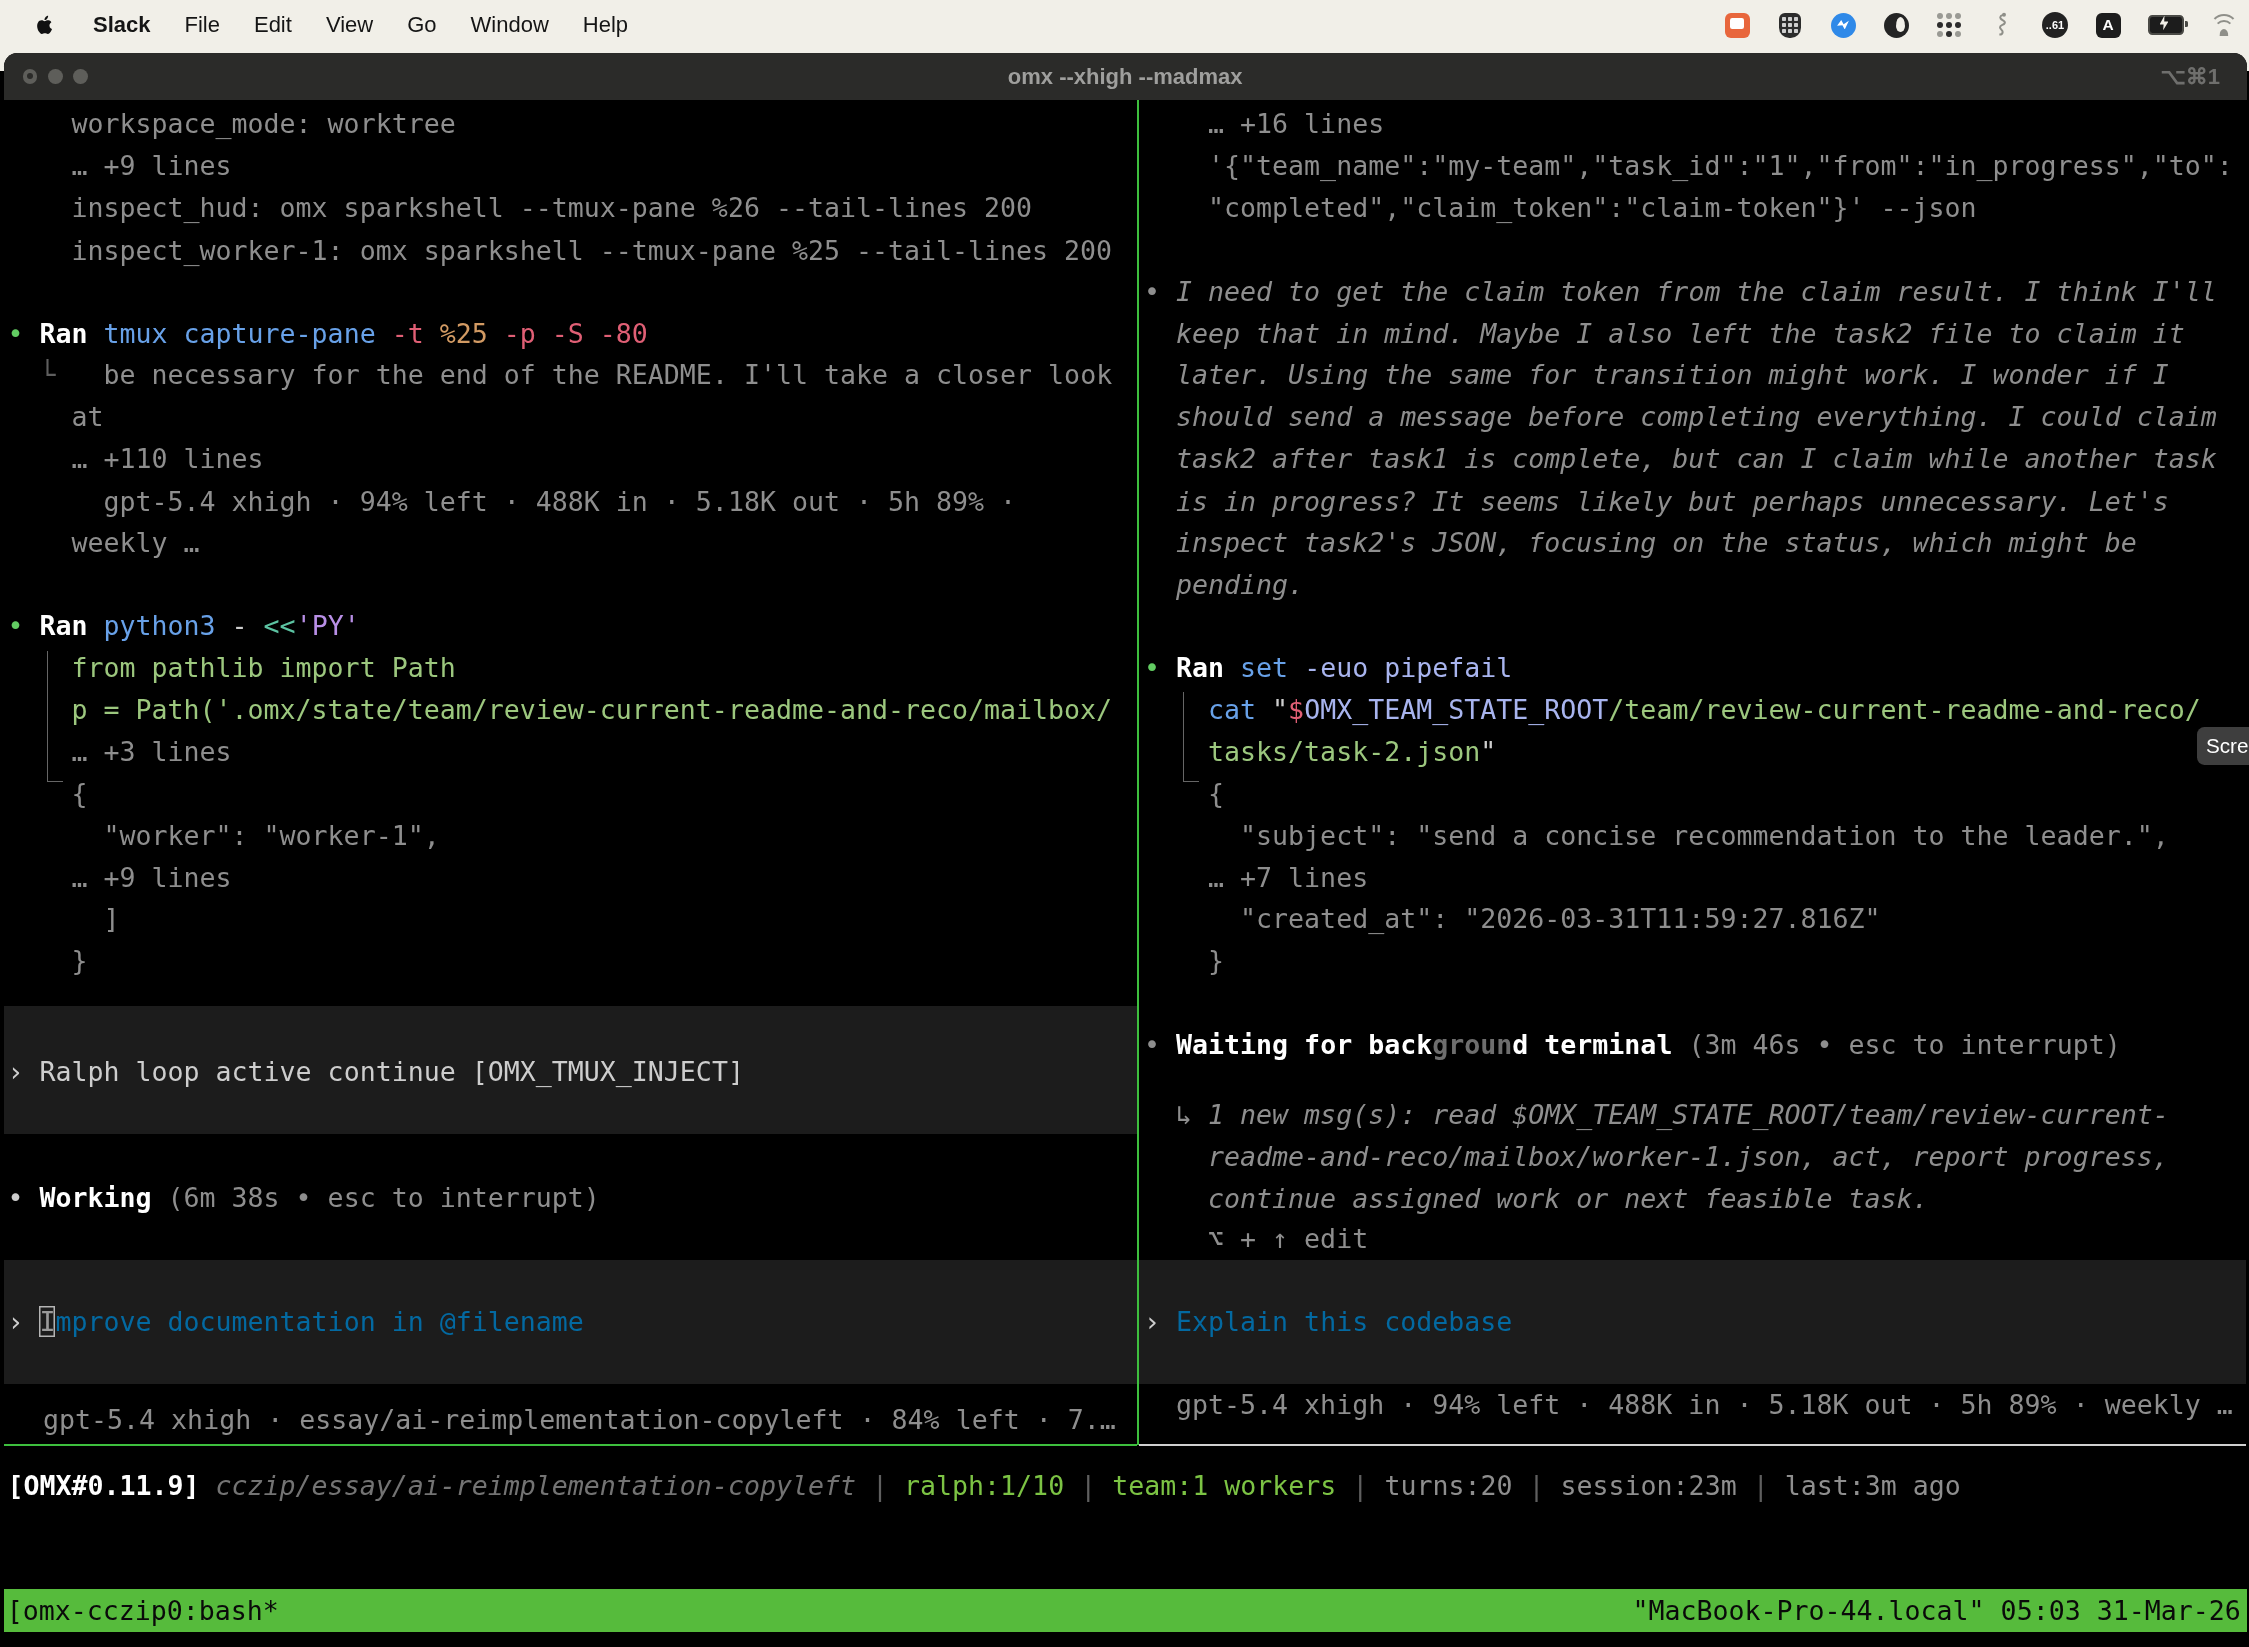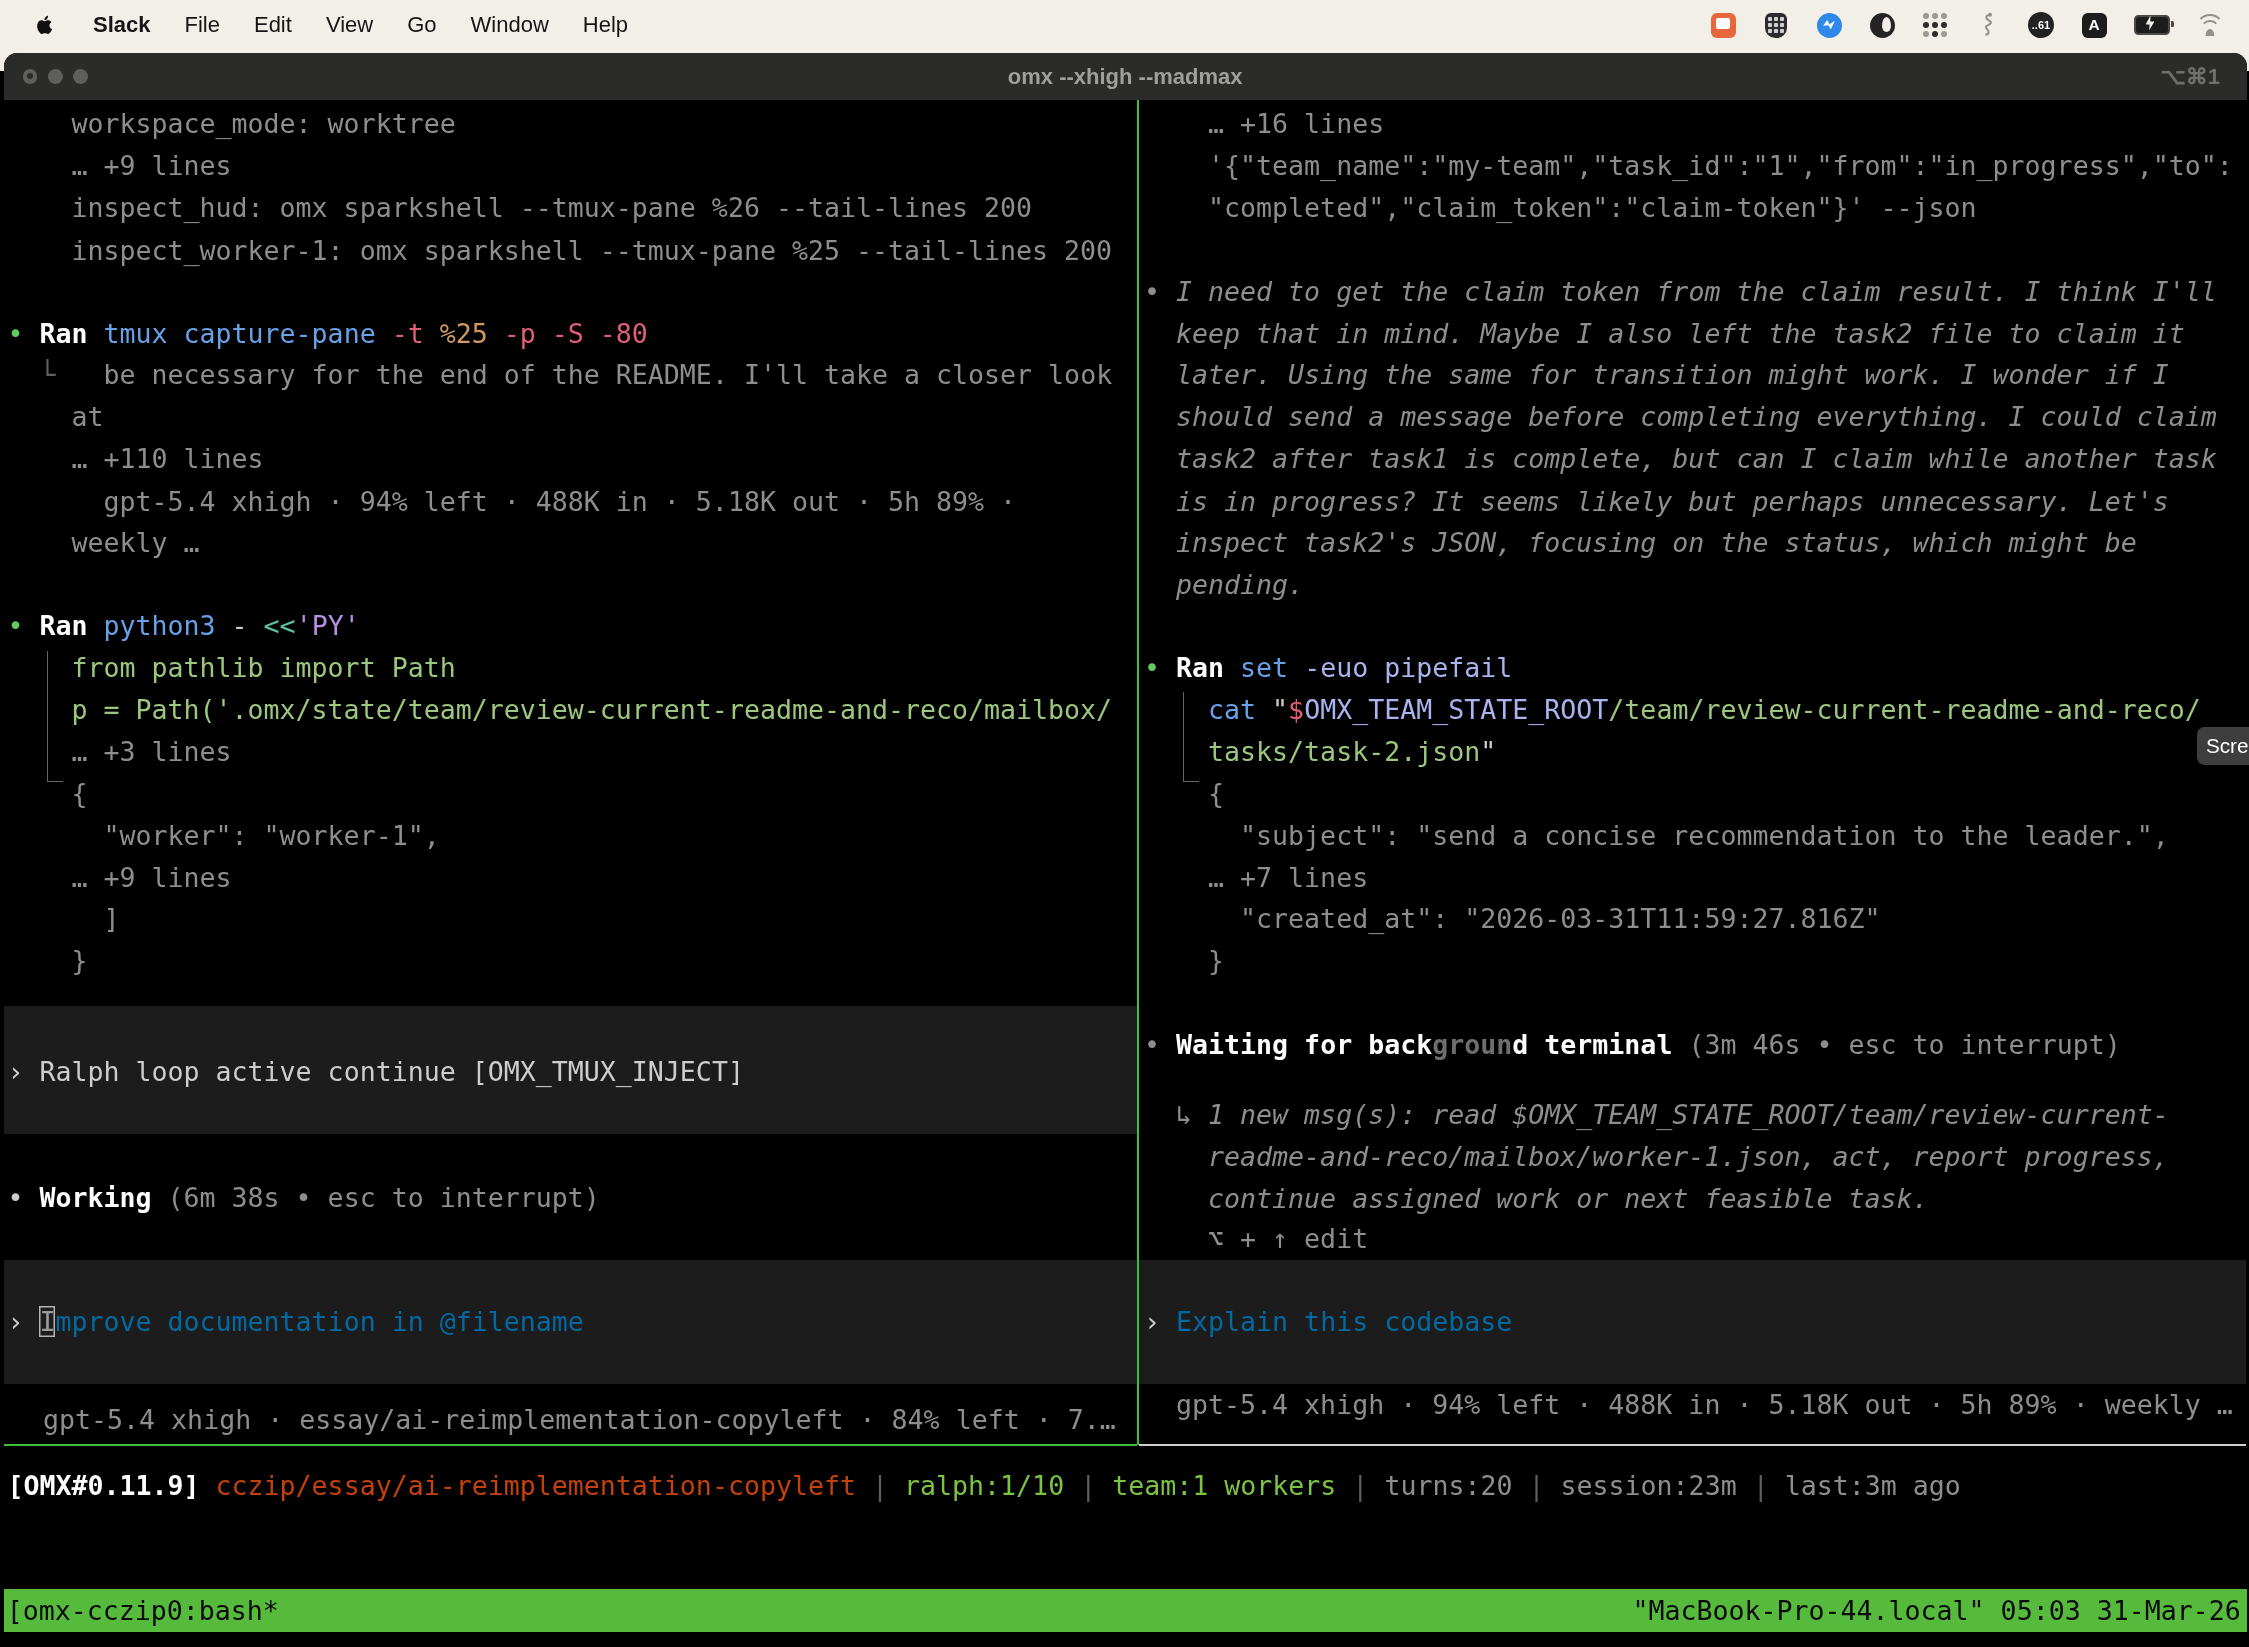--- a/index.html
+++ b/index.html
@@ -5,21 +5,21 @@
   html,body{margin:0;padding:0;background:#000;}
   #screen{position:relative;width:2250px;height:1648px;overflow:hidden;background:#000;
           font-family:"Liberation Sans",sans-serif;}
   
   .desktop-bg{position:absolute;top:0;left:0;width:2250px;height:71px;background:#f1efe8;}
   .menubar{position:absolute;top:0;left:0;width:2250px;height:50px;background:#f1efe8;
            display:flex;align-items:center;justify-content:space-between;}
   .menu-left{display:flex;align-items:center;gap:34px;padding-left:31px;}
   .menu-left .mi{font-size:22px;color:#151515;}
   .menu-left .app{font-weight:700;}
-  .menu-right{display:flex;align-items:center;gap:25px;padding-right:26px;}
+  .menu-right{display:flex;align-items:center;gap:25px;padding-right:12px;}
   .sicon{width:28px;height:28px;display:flex;align-items:center;justify-content:center;}
   .chat-ic{width:25px;height:25px;background:#e8663c;border-radius:5.9px;position:relative;}
   .chat-ic::after{content:"";position:absolute;left:5.9px;top:5.2px;width:13.3px;height:11.8px;background:#fff;border-radius:2.2px;}
   .shield-ic{width:22px;height:25px;background:#2c2c2c;border-radius:5.9px 5.9px 10.3px 10.3px;
              display:grid;grid-template-columns:repeat(3,4.4px);grid-template-rows:repeat(3,4.4px);gap:1.5px;place-content:center;}
   .shield-ic i{background:#cfcfcf;border-radius:0.7px;}
   .msgr-ic{width:25px;height:25px;border-radius:50%;background:#2f89e8;position:relative;}
   .msgr-ic::after{content:"";position:absolute;left:6.6px;top:7.4px;width:11.8px;height:9.6px;background:#fff;
                   clip-path:polygon(0 60%,35% 0,55% 45%,100% 10%,65% 100%,45% 55%);}
   .pie-ic{width:25px;height:25px;border-radius:50%;background:#242424;position:relative;}
@@ -54,21 +54,21 @@
   .title-shortcut{position:absolute;right:26.6px;top:0;height:47px;line-height:47px;color:#6f6f6d;font-size:22px;font-weight:700;}
   
   .term-layer{position:absolute;left:0;top:0;width:2250px;height:1648px;pointer-events:none;}
   .tline{position:absolute;height:42px;line-height:42px;white-space:pre;
          font-family:"DejaVu Sans Mono",monospace;font-size:26.6px;}
   .seg{display:inline;}
   .c-gray{color:#8e8e8e;} .c-bright{color:#cdcdcd;} .c-white{color:#ffffff;}
   .c-dim{color:#5f5f5f;} .c-dimb{color:#6e6e6e;} .c-input{color:#0369a1;}
   .c-bullet{color:#62cc62;} .c-blue{color:#68a1e8;} .c-peri{color:#a8b4ee;}
   .c-red{color:#e05f75;} .c-orange{color:#d29a63;} .c-green{color:#9cc77e;margin-top:8px;}
-  .c-teal{color:#5cc3a2;} .c-purple{color:#b88fe6;} .c-cyan{color:#c2410c;}
+  .c-teal{color:#5cc3a2;} .c-purple{color:#b88fe6;} .c-cyan{color:#737373;font-style:italic;}
   .c-lgreen{color:#7cc344;}
   .c-b{font-weight:700;} .c-i{font-style:italic;}
   .c-cursor{color:#9a9a9a;box-shadow:inset 0 0 0 1.5px #b4b4b4;}
   .box{position:absolute;background:#1c1c1c;}
   .pane-divider{position:absolute;left:1137px;top:100px;width:2.2px;height:1345px;background:#3ebf3e;}
   .border-bottom-left{position:absolute;left:3.7px;top:1444px;width:1133px;height:2.2px;background:#3ebf3e;}
   .border-bottom-right{position:absolute;left:1139px;top:1444px;width:1107px;height:2.2px;background:#cfcfcf;}
   .guide{position:absolute;border-left:1.5px solid #666;border-bottom:1.5px solid #666;}
   .tooltip{position:absolute;left:2197px;top:727px;width:69px;height:38px;background:#3e3e3e;
            border-radius:7.4px 0 0 7.4px;color:#fff;font-size:20.7px;line-height:38px;padding-left:8.9px;box-sizing:border-box;

